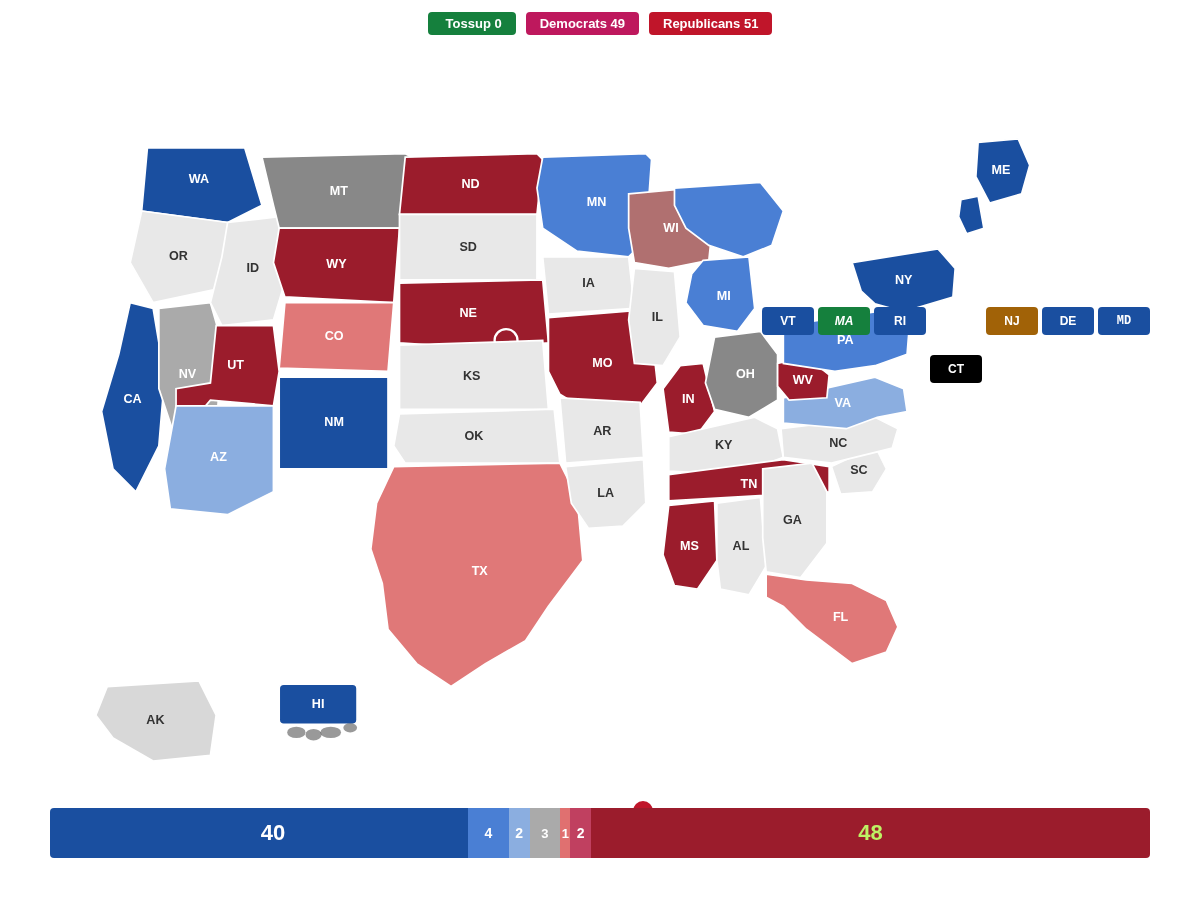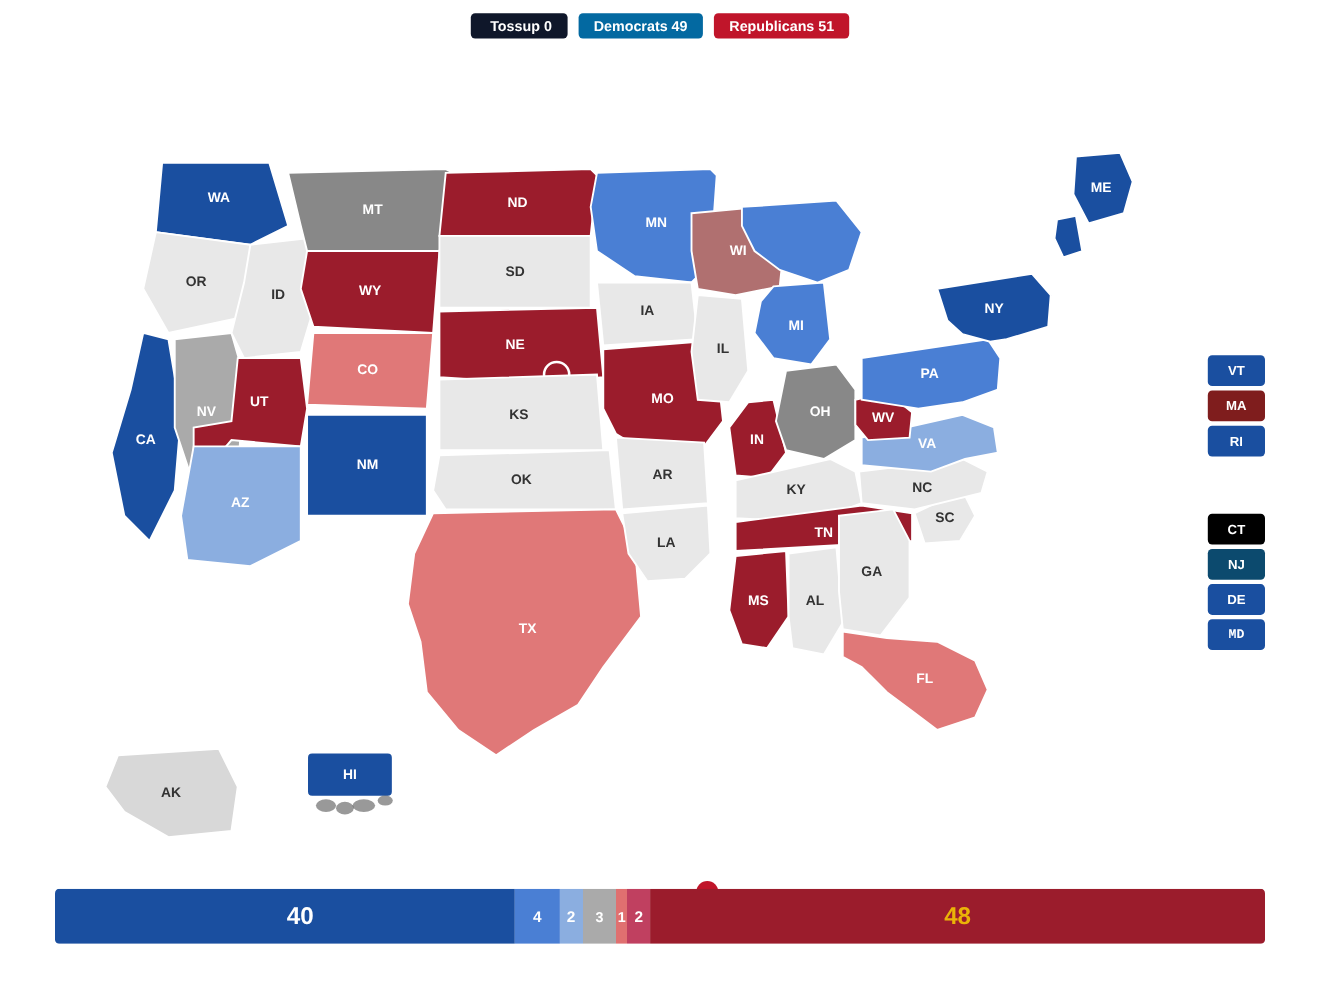--- a/index.html
+++ b/index.html
@@ -20,22 +20,22 @@
       gap: 10px;
       padding: 12px 0 8px;
     }
     .legend-item {
       padding: 4px 14px;
       border-radius: 4px;
       font-size: 13px;
       font-weight: bold;
       color: #fff;
     }
-    .legend-tossup { background: #0f172a; padding-left: 18px; }
-    .legend-dem { background: #0369a1; }
+    .legend-tossup { background: #15803d; padding-left: 18px; }
+    .legend-dem { background: #be185d; }
     .legend-rep { background: #c0152a; }
 
     
     #map-container {
       position: relative;
       width: 1100px;
       margin: 0 auto;
       height: 760px;
       text-align: center;
     }
@@ -43,23 +43,23 @@
     
     #us-map {
       width: 100%;
       height: 100%;
     }
 
     
     #small-states {
       position: absolute;
       right: 0;
-      top: 280px;
-      display: flex;
-      flex-direction: column;
+      top: 264px;
+      display: flex;
+      flex-direction: row;
       gap: 4px;
     }
     .small-state-box {
       width: 52px;
       height: 28px;
       border-radius: 4px;
       display: flex;
       align-items: center;
       justify-content: center;
       font-size: 12px;
@@ -136,21 +136,21 @@
       color: #fff;
       font-size: 14px;
       font-weight: bold;
     }
     .bar-rep-solid {
       background: #9b1c2c;
       height: 100%;
       display: flex;
       align-items: center;
       justify-content: center;
-      color: #eab308;
+      color: #bef264;
       font-size: 22px;
       font-weight: bold;
       flex: 1;
       text-align: right;
     }
 
     #arrow-indicator {
       position: absolute;
       top: -18px;
       display: flex;
@@ -332,24 +332,24 @@
 
     <ellipse cx="215" cy="570" rx="8" ry="5" fill="#333" opacity="0.5"></ellipse>
     <ellipse cx="230" cy="572" rx="7" ry="5" fill="#333" opacity="0.5"></ellipse>
     <ellipse cx="245" cy="570" rx="9" ry="5" fill="#333" opacity="0.5"></ellipse>
     <ellipse cx="262" cy="566" rx="6" ry="4" fill="#333" opacity="0.5"></ellipse>
   </svg>
 
   
   <div id="small-states">
   <div class="small-state-box" style="background: rgb(26, 79, 160);">VT</div>
-      <div class="small-state-box" style="background: #7f1d1d;">MA</div>
+      <div class="small-state-box" style="background: #15803d; font-style: italic;">MA</div>
       <div class="small-state-box" style="background: rgb(26, 79, 160);">RI</div>
       <div class="small-state-box" style="background: #000000; margin-top: 48px;">CT</div>
-      <div class="small-state-box" style="background: #0c4a6e;">NJ</div>
+      <div class="small-state-box" style="background: #a16207;">NJ</div>
       <div class="small-state-box" style="background: rgb(26, 79, 160);">DE</div>
       <div class="small-state-box" style="background: rgb(26, 79, 160); font-family: Liberation Mono, monospace;">MD</div>
     </div>
 </div>
 
 <div style="position:relative; width:1100px; margin:0 auto; padding-top:5px;">
 
   <div id="arrow-indicator" style="position:absolute; top:-2px; left:0; width:100%;">
     <div style="position: relative; left: 0px; width: 100%; display: flex; justify-content: center; align-items: center; height: 22px;" id="arrow-pos">
     <div style="position: absolute; left: 53%; top: 0px; display: flex; flex-direction: column; align-items: center;">

